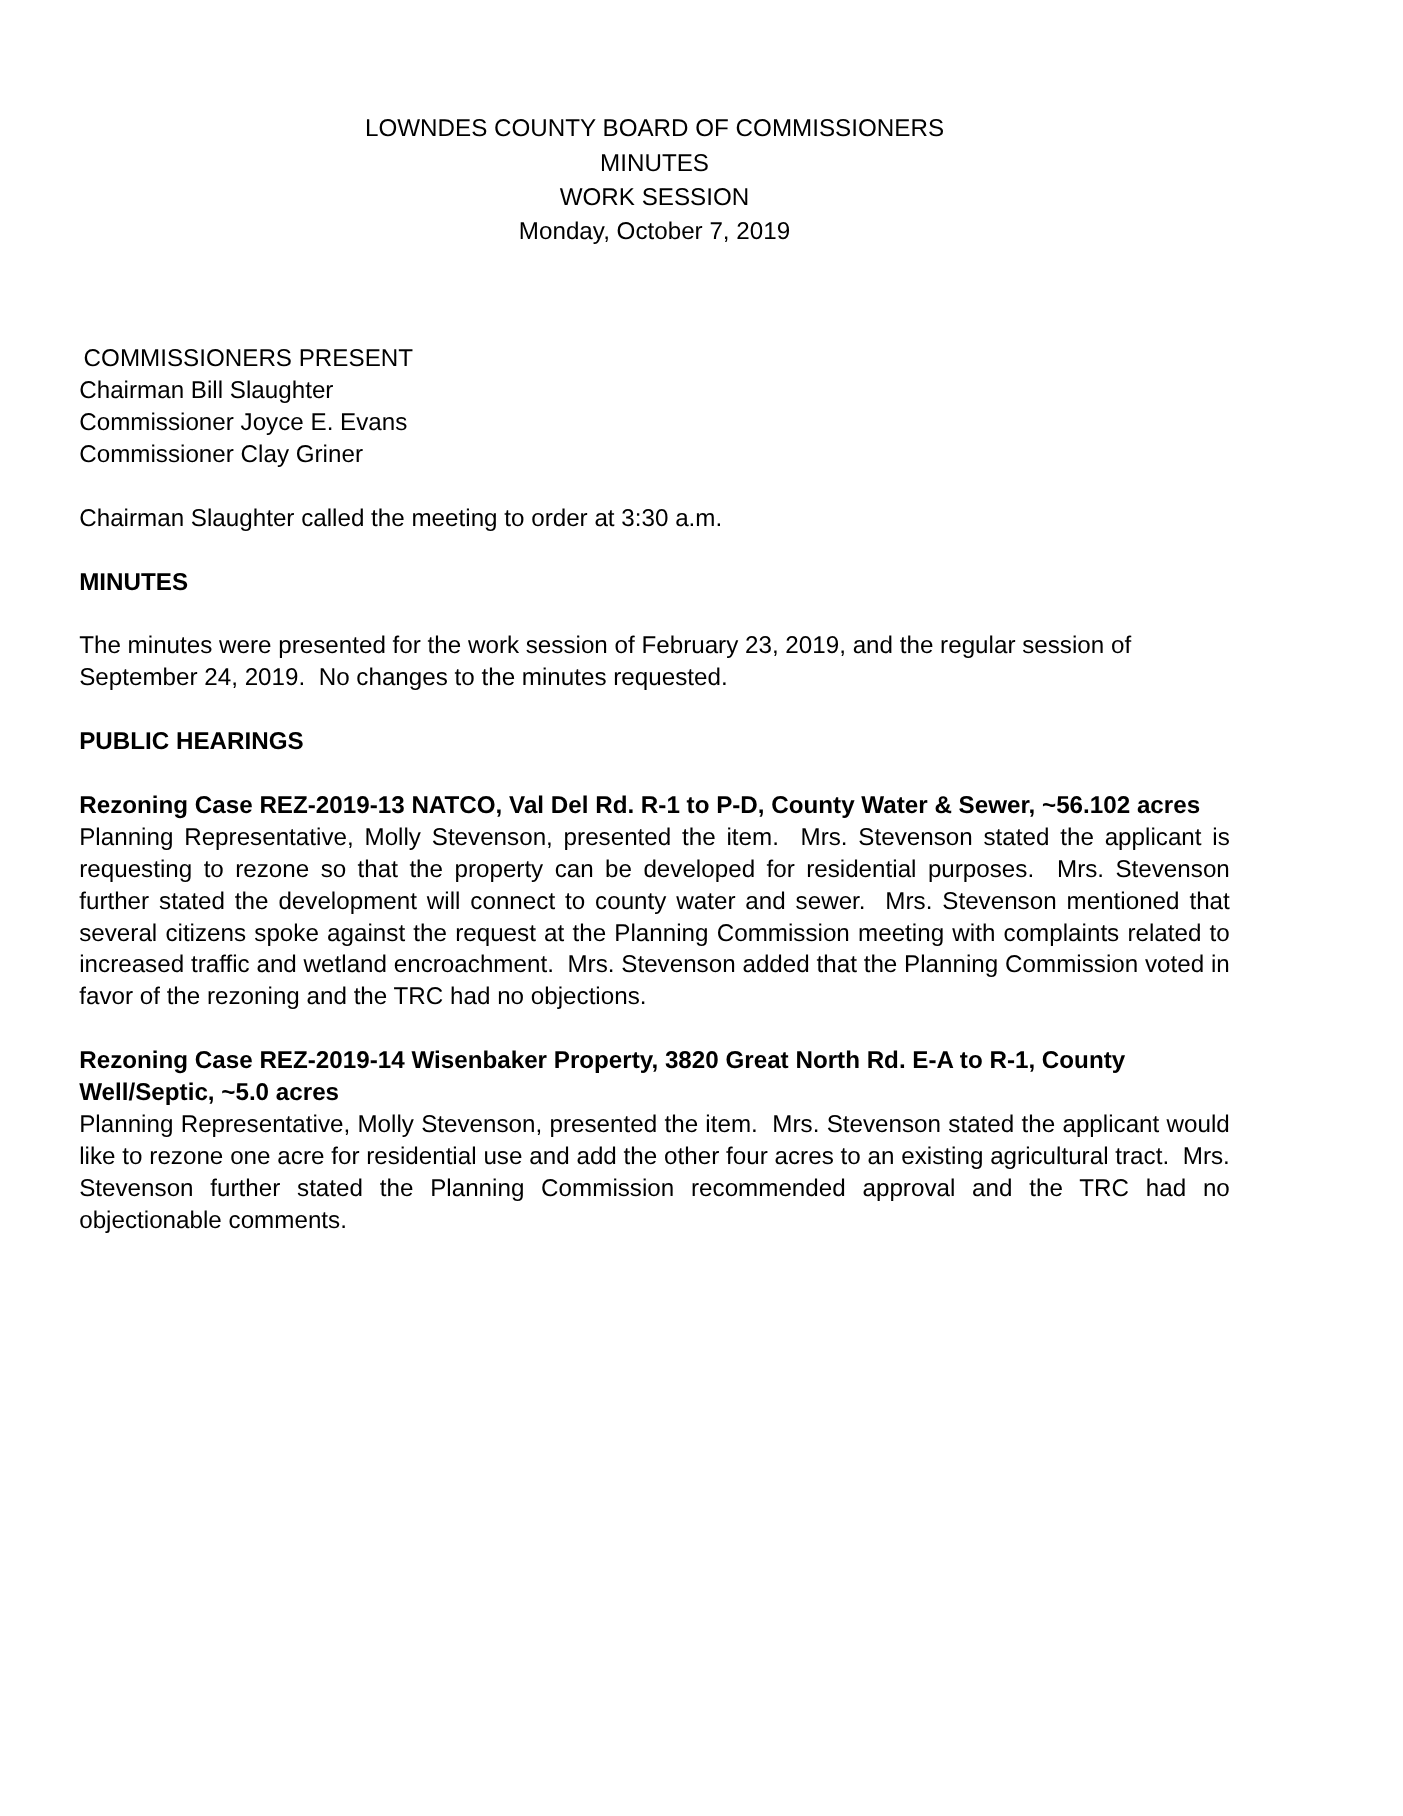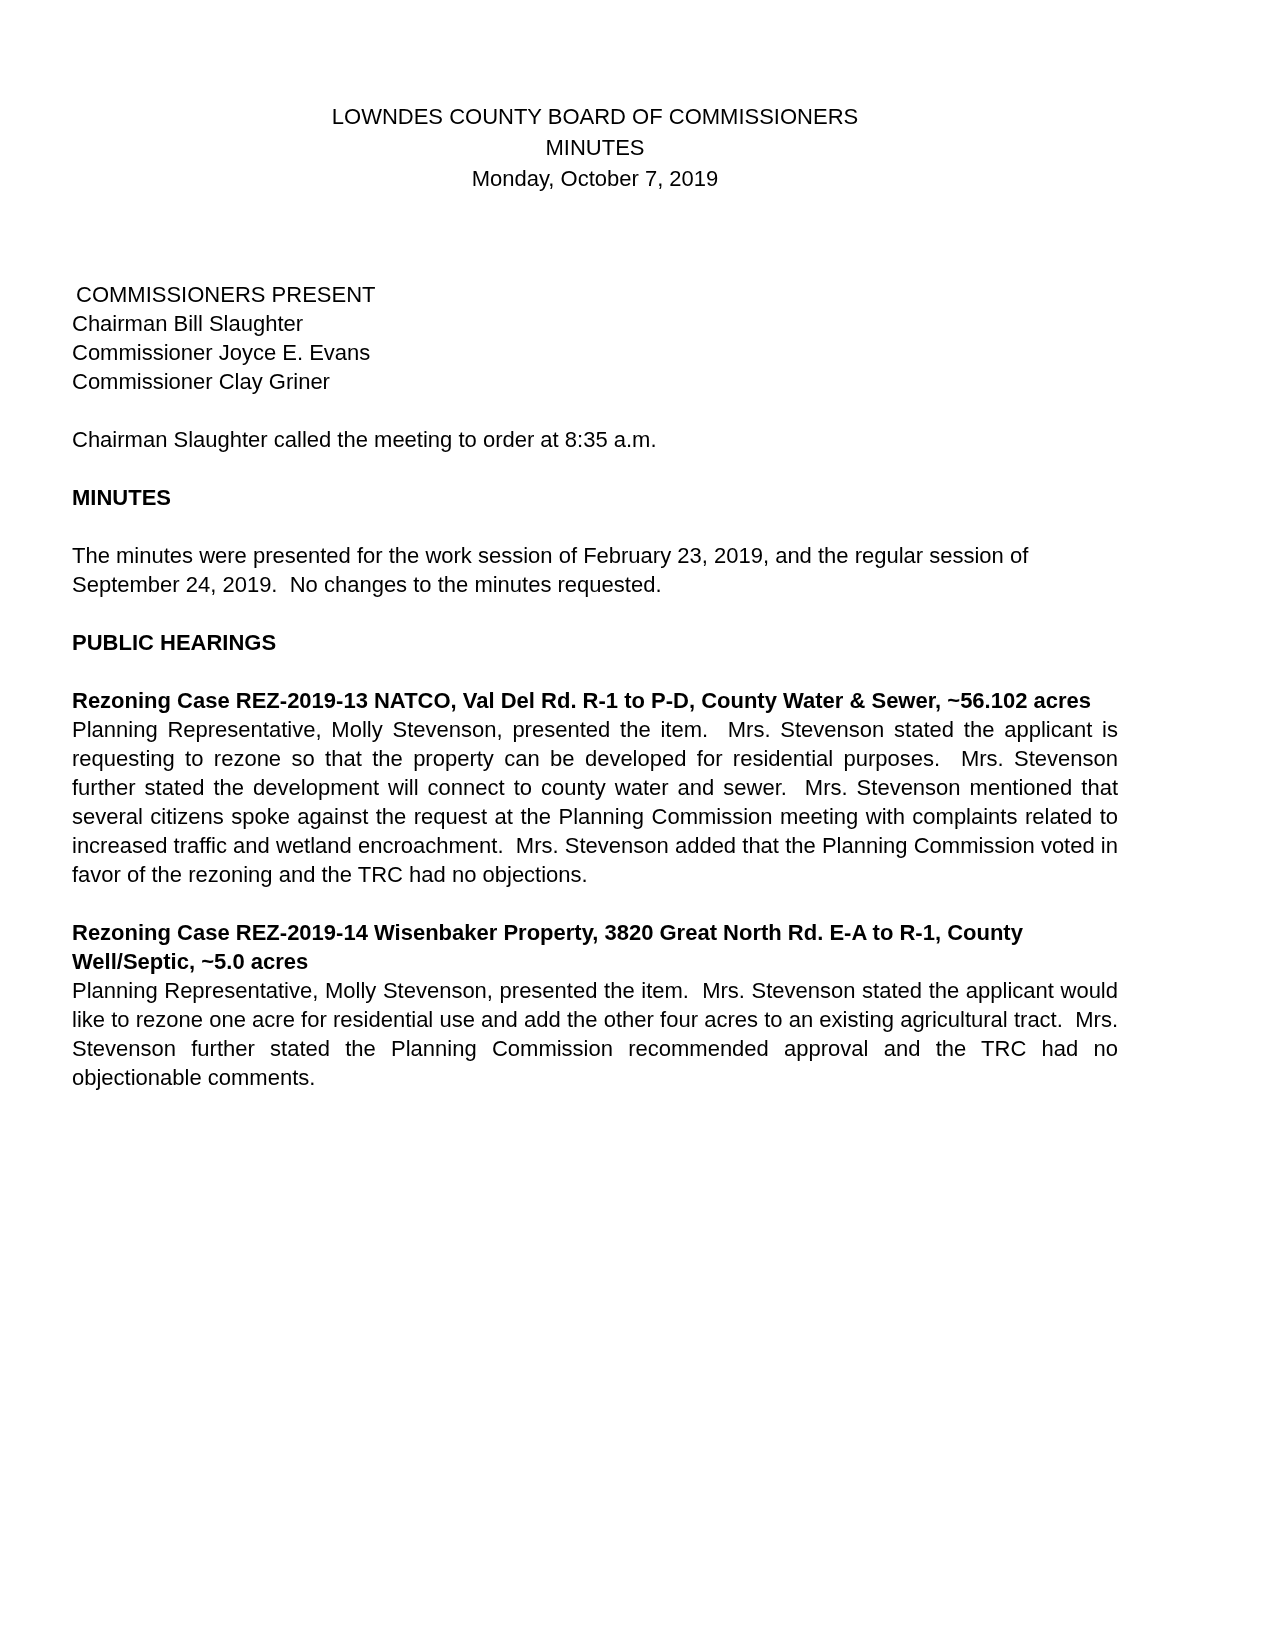--- a/index.html
+++ b/index.html
@@ -45,32 +45,33 @@
   .case-body { margin-top: 0; }
 </style>
 </head>
 <body>
 
 <div class="page">
 
   <div class="title-block block first">
     <div class="title-line">LOWNDES COUNTY BOARD OF COMMISSIONERS</div>
     <div class="title-line">MINUTES</div>
+    <div class="title-line">WORK SESSION</div>
     <div class="title-line">Monday, October 7, 2019</div>
   </div>
 
   <div class="block">
     <div class="attendance-heading member-line">COMMISSIONERS PRESENT</div>
     <div class="member-line">Chairman Bill Slaughter</div>
     <div class="member-line">Commissioner Joyce E. Evans</div>
     <div class="member-line">Commissioner Clay Griner</div>
   </div>
 
 
-  <div class="block para">Chairman Slaughter called the meeting to order at 8:35 a.m.</div>
+  <div class="block para">Chairman Slaughter called the meeting to order at 3:30 a.m.</div>
 
   <div class="block heading">MINUTES</div>
 
   <div class="block para">The minutes were presented for the work session of February 23, 2019, and the regular session of September 24, 2019.  No changes to the minutes requested.</div>
 
   <div class="block heading">PUBLIC HEARINGS</div>
 
   <div class="block">
     <div class="case-title">Rezoning Case REZ-2019-13 NATCO, Val Del Rd. R-1 to P-D, County Water &amp; Sewer, ~56.102 acres</div>
     <div class="para justified case-body">Planning Representative, Molly Stevenson, presented the item.  Mrs. Stevenson stated the applicant is requesting to rezone so that the property can be developed for residential purposes.  Mrs. Stevenson further stated the development will connect to county water and sewer.  Mrs. Stevenson mentioned that several citizens spoke against the request at the Planning Commission meeting with complaints related to increased traffic and wetland encroachment.  Mrs. Stevenson added that the Planning Commission voted in favor of the rezoning and the TRC had no objections.</div>

